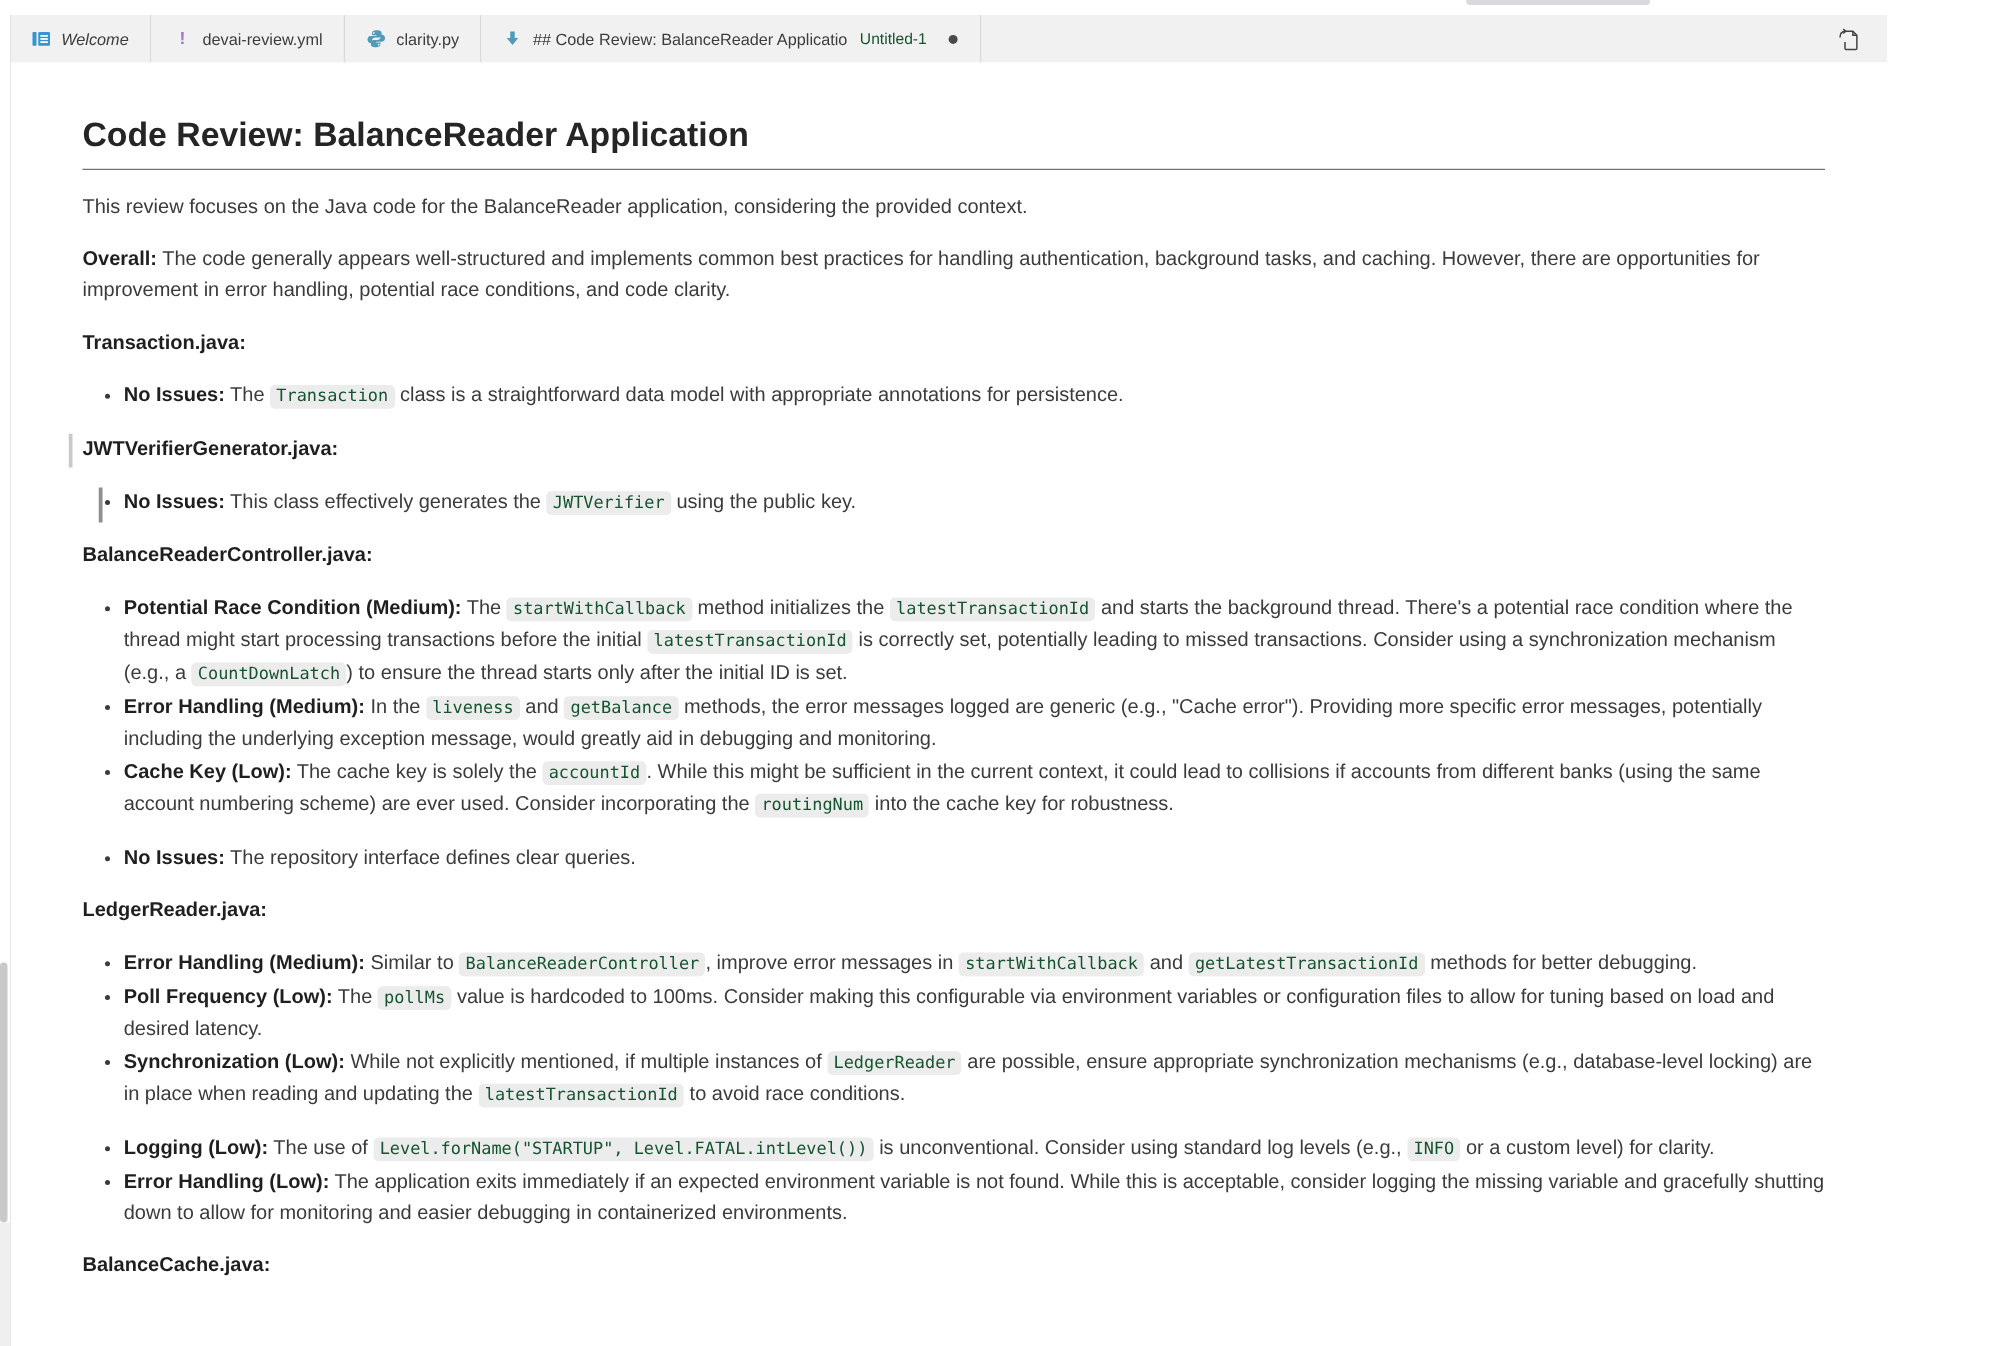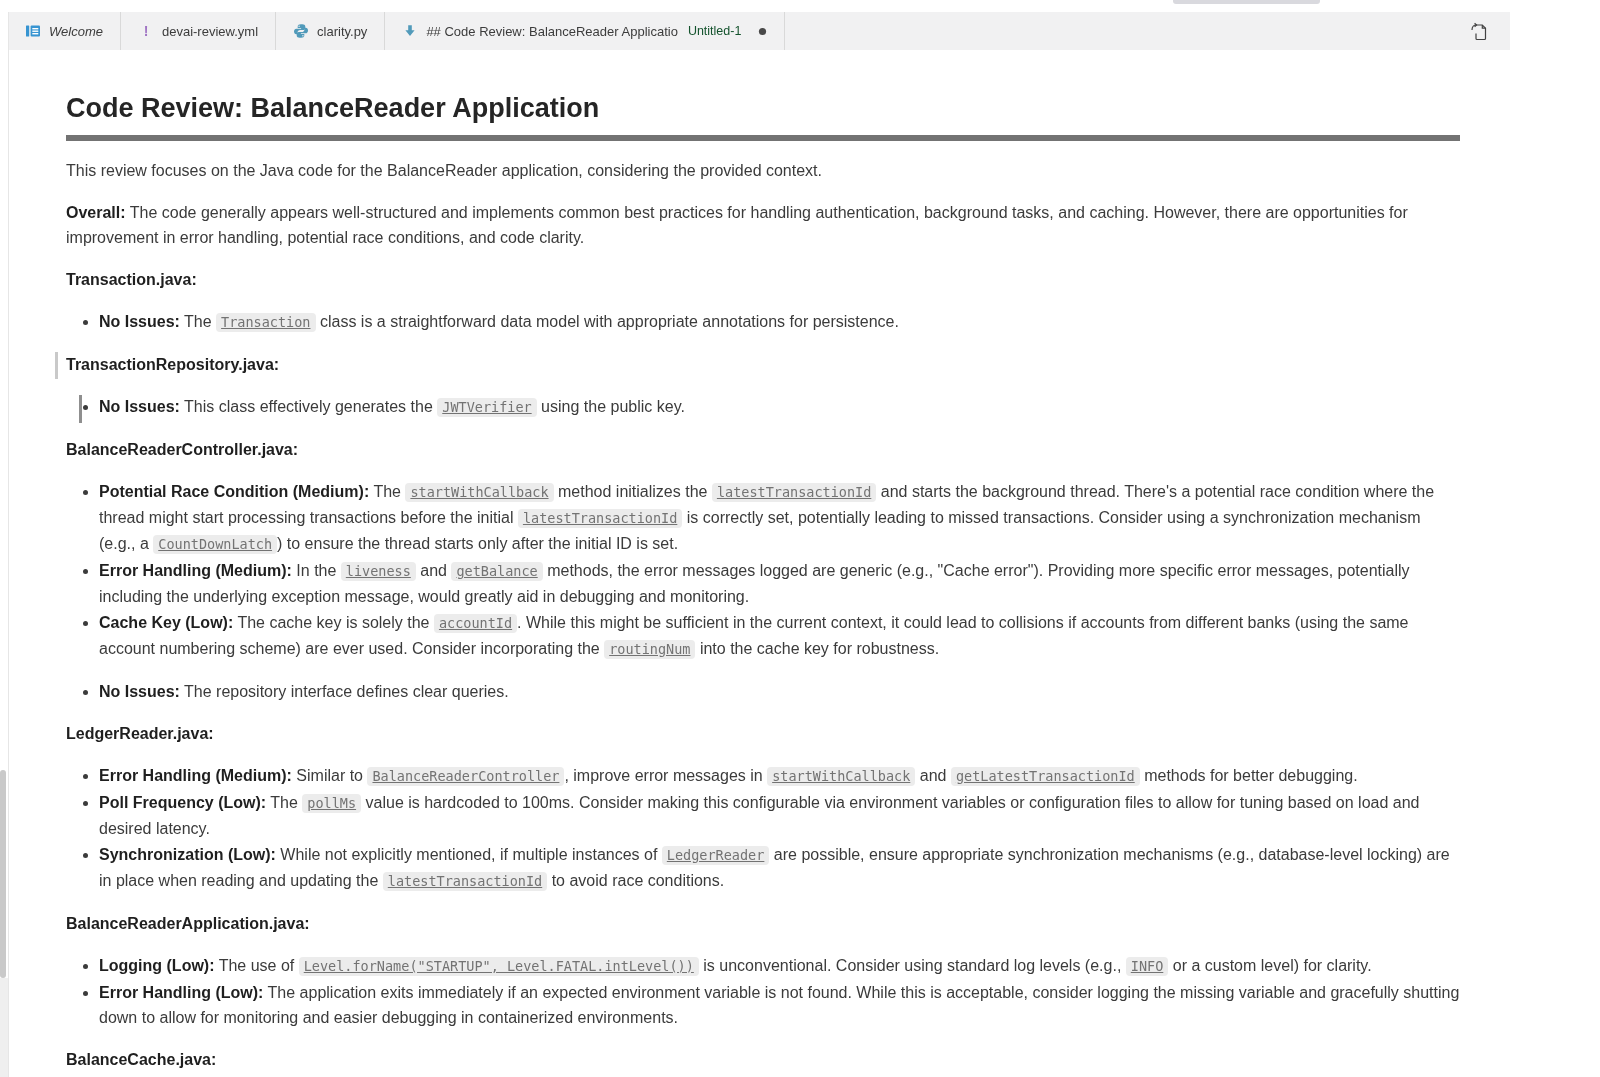--- a/index.html
+++ b/index.html
@@ -29,25 +29,25 @@
   
   .left-border{position:absolute;top:12px;left:8px;width:1px;bottom:0;background:#e6e6e6;}
   .left-thumb{position:absolute;left:0;top:770px;width:6px;height:208px;background:#c9c9c9;border-radius:3px;}
   .left-strip{position:absolute;left:0;top:978px;width:8px;height:99px;background:#efefef;}
 
   
   .content{position:absolute;top:50px;left:9px;right:0;bottom:0;background:#fff;overflow:hidden;
            box-sizing:border-box;padding:26px 50px 0 57px;
            font-size:16px;line-height:25px;color:#3b3b3b;}
   .content h1{font-size:27px;line-height:33px;font-weight:700;color:#252525;margin:16px 0 0 0;
-              padding-bottom:10px;border-bottom:6px solid #737373;}
+              padding-bottom:10px;border-bottom:1px solid #737373;}
   .content p{margin:17px 0;}
   .content strong{color:#1f1f1f;font-weight:700;}
   .content code{font-family:"DejaVu Sans Mono",monospace;font-size:13.5px;background:#ececec;
-                padding:1px 5px 2px 5px;border-radius:4px;color:#737373;text-decoration:underline;}
+                padding:1px 5px 2px 5px;border-radius:4px;color:#14532d;}
   .content ul{margin:17px 0;padding-left:33px;}
   .content li{margin:1px 0;}
   .marker-light{position:relative;}
   .marker-light::before{content:"";position:absolute;left:-11px;top:0;width:3px;height:27px;background:#c9c9c9;}
   .marker-dark{position:relative;}
   .marker-dark::before{content:"";position:absolute;left:13px;top:1px;width:3px;height:28px;background:#8f8f8f;}
 </style>
 </head>
 <body>
 
@@ -119,39 +119,38 @@
 
   <div class="content">
 
   <h1><span>Code Review: BalanceReader Application</span></h1>
       <p><span>This review focuses on the Java code for the BalanceReader application, considering the provided context.</span></p>
       <p><strong>Overall:</strong><span> The code generally appears well-structured and implements common best practices for handling authentication, background tasks, and caching. However, there are opportunities for improvement in error handling, potential race conditions, and code clarity.</span></p>
       <p><strong>Transaction.java:</strong></p>
       <ul>
         <li><strong>No Issues:</strong><span> The </span><code>Transaction</code><span> class is a straightforward data model with appropriate annotations for persistence.</span></li>
       </ul>
-      <p class="marker-light"><strong>TransactionRepository.java:</strong></p>
+      <p class="marker-light"><strong>JWTVerifierGenerator.java:</strong></p>
       <ul class="marker-dark">
         <li><strong>No Issues:</strong><span> This class effectively generates the </span><code>JWTVerifier</code><span> using the public key.</span></li>
       </ul>
       <p><strong>BalanceReaderController.java:</strong></p>
       <ul>
         <li><strong>Potential Race Condition (Medium):</strong><span> The </span><code>startWithCallback</code><span> method initializes the </span><code>latestTransactionId</code><span> and starts the background thread. There's a potential race condition where the thread might start processing transactions before the initial </span><code>latestTransactionId</code><span> is correctly set, potentially leading to missed transactions. Consider using a synchronization mechanism (e.g., a </span><code>CountDownLatch</code><span>) to ensure the thread starts only after the initial ID is set.</span></li>
         <li><strong>Error Handling (Medium):</strong><span> In the </span><code>liveness</code><span> and </span><code>getBalance</code><span> methods, the error messages logged are generic (e.g., "Cache error"). Providing more specific error messages, potentially including the underlying exception message, would greatly aid in debugging and monitoring.</span></li>
         <li><strong>Cache Key (Low):</strong><span> The cache key is solely the </span><code>accountId</code><span>. While this might be sufficient in the current context, it could lead to collisions if accounts from different banks (using the same account numbering scheme) are ever used. Consider incorporating the </span><code>routingNum</code><span> into the cache key for robustness.</span></li>
       </ul>
       <ul>
         <li><strong>No Issues:</strong><span> The repository interface defines clear queries.</span></li>
       </ul>
       <p><strong>LedgerReader.java:</strong></p>
       <ul>
         <li><strong>Error Handling (Medium):</strong><span> Similar to </span><code>BalanceReaderController</code><span>, improve error messages in </span><code>startWithCallback</code><span> and </span><code>getLatestTransactionId</code><span> methods for better debugging.</span></li>
         <li><strong>Poll Frequency (Low):</strong><span> The </span><code>pollMs</code><span> value is hardcoded to 100ms. Consider making this configurable via environment variables or configuration files to allow for tuning based on load and desired latency.</span></li>
         <li><strong>Synchronization (Low):</strong><span> While not explicitly mentioned, if multiple instances of </span><code>LedgerReader</code><span> are possible, ensure appropriate synchronization mechanisms (e.g., database-level locking) are in place when reading and updating the </span><code>latestTransactionId</code><span> to avoid race conditions.</span></li>
       </ul>
-      <p><strong>BalanceReaderApplication.java:</strong></p>
       <ul>
         <li><strong>Logging (Low):</strong><span> The use of </span><code>Level.forName("STARTUP", Level.FATAL.intLevel())</code><span> is unconventional. Consider using standard log levels (e.g., </span><code>INFO</code><span> or a custom level) for clarity.</span></li>
         <li><strong>Error Handling (Low):</strong><span> The application exits immediately if an expected environment variable is not found. While this is acceptable, consider logging the missing variable and gracefully shutting down to allow for monitoring and easier debugging in containerized environments.</span></li>
       </ul>
       <p><strong>BalanceCache.java:</strong></p>
     </div>
 </div>
 
 </body></html>

